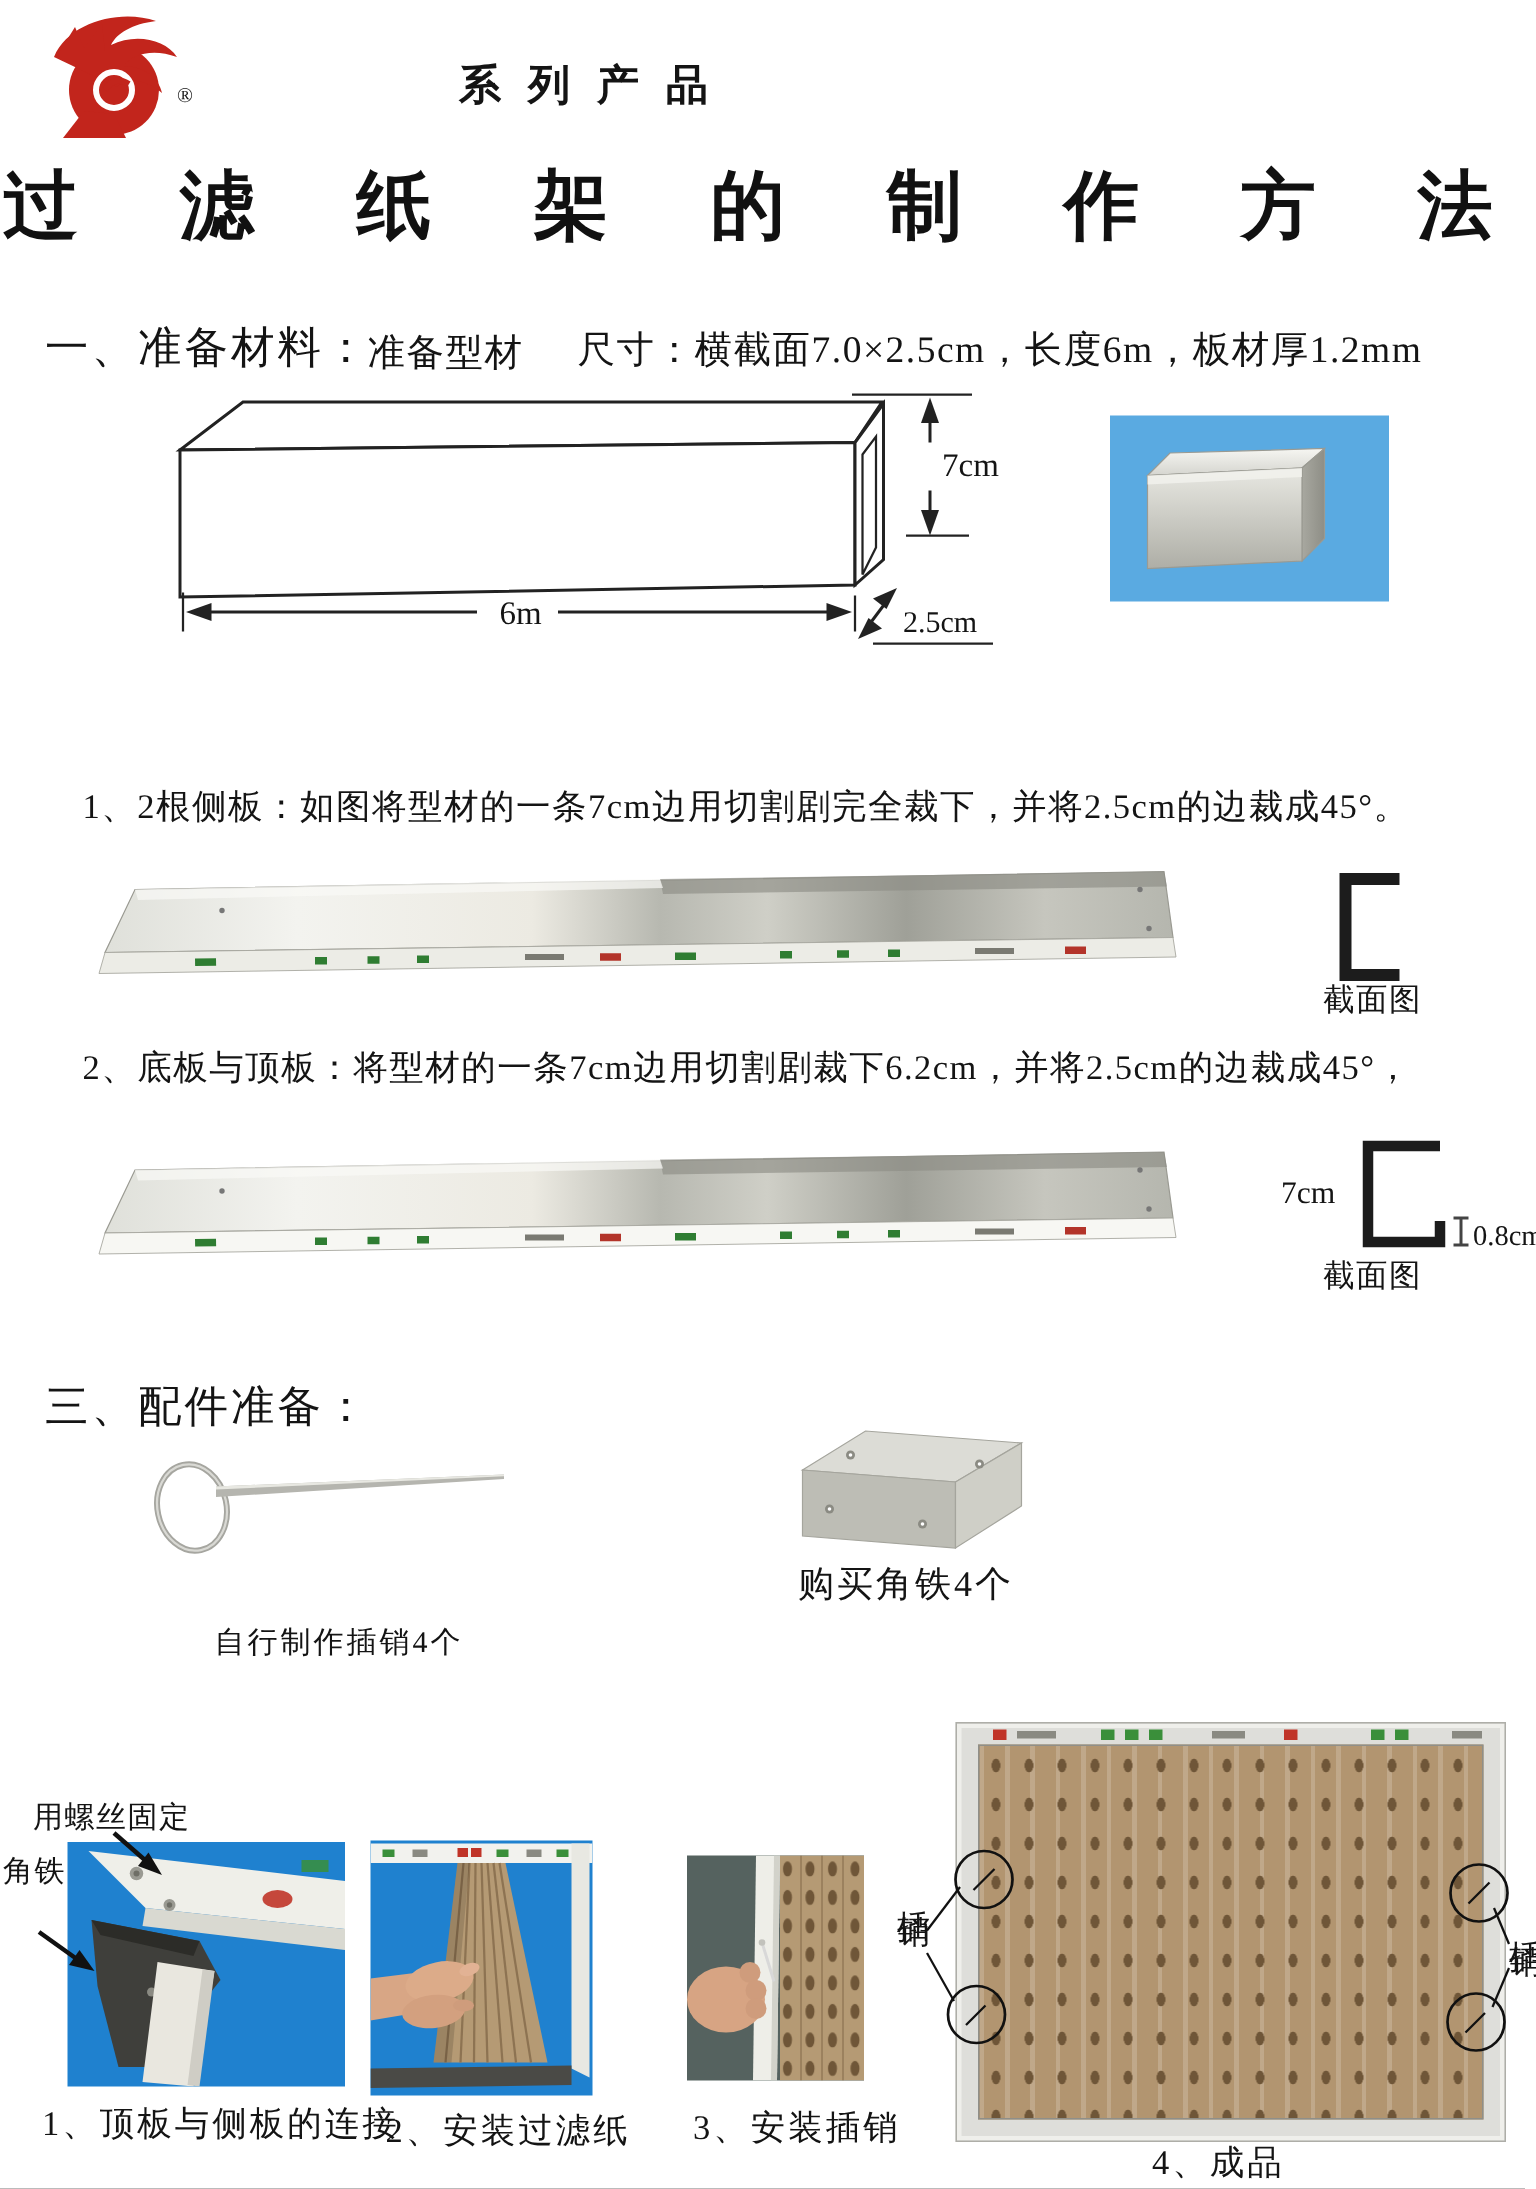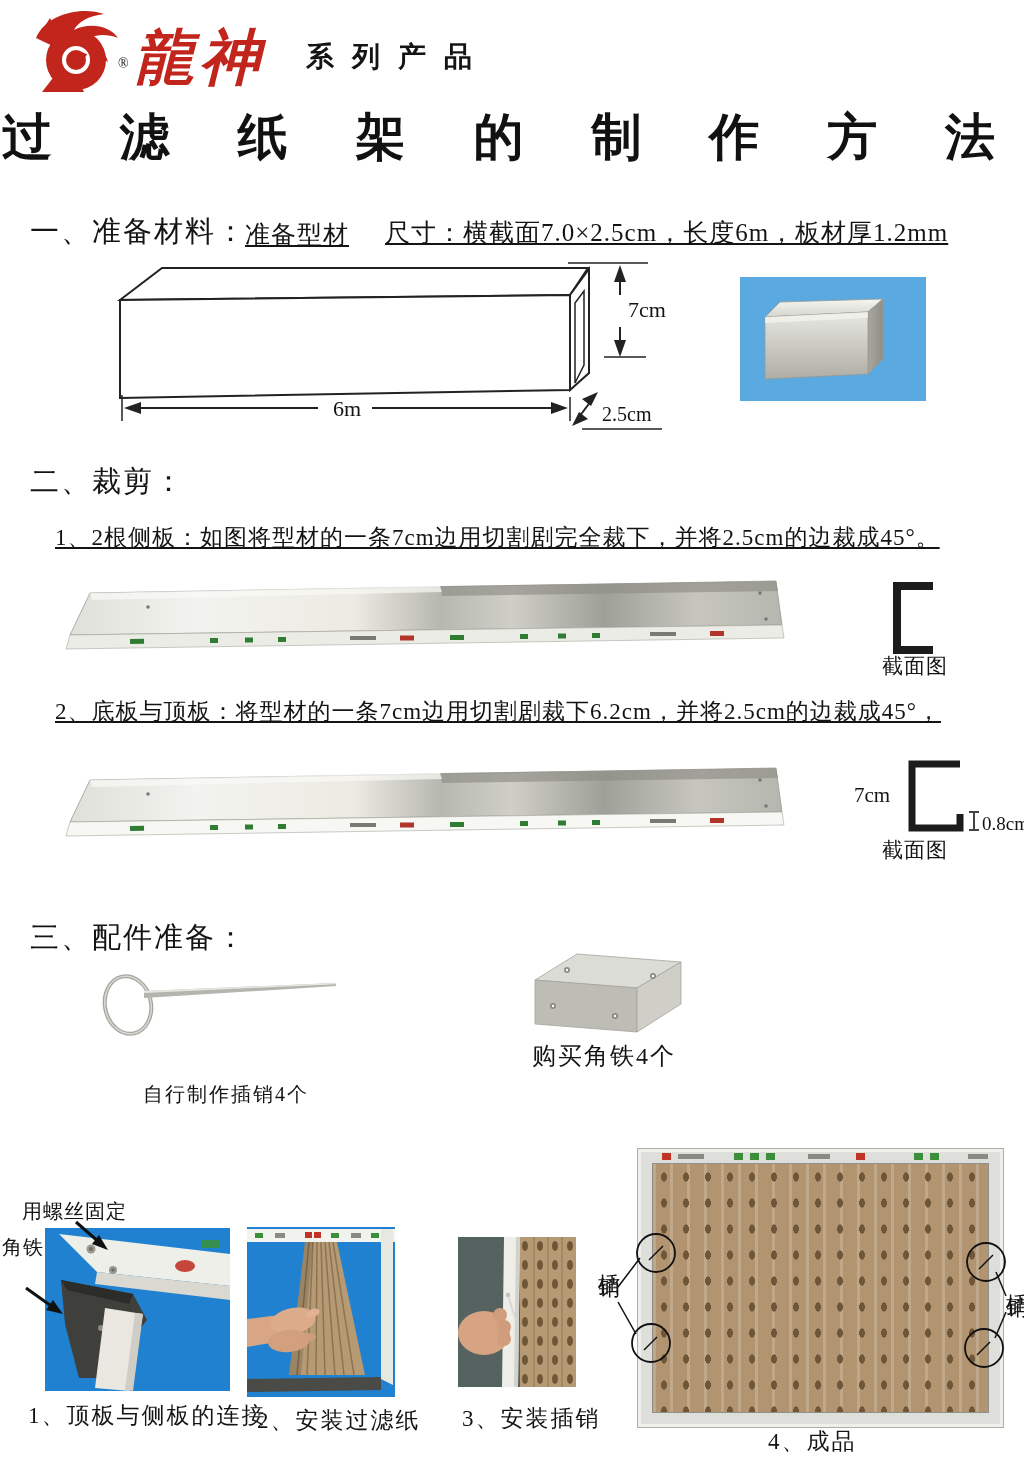--- a/index.html
+++ b/index.html
@@ -5,21 +5,21 @@
   html,body{margin:0;padding:0;background:#888;}
   .page{position:relative;width:1024px;height:1459px;background:#ffffff;overflow:hidden;
         font-family:"Liberation Serif",serif;color:#141414;}
   .abs{position:absolute;}
   .sans{font-family:"Liberation Sans",sans-serif;}
   .serif{font-family:"Liberation Serif",serif;}
   .brand-red{color:#c2251c;font-size:60px;font-weight:bold;font-style:italic;letter-spacing:6px;}
   .brand-black{font-size:28px;font-weight:bold;letter-spacing:18px;margin-left:44px;}
   .page-title{width:1024px;text-align:center;font-size:50px;font-weight:bold;letter-spacing:27px;color:#111;}
   .h1{font-size:29px;font-weight:normal;letter-spacing:2px;}
-  .body-txt{font-size:23px;letter-spacing:1px;text-decoration:underline;}
+  .body-txt{font-size:23px;letter-spacing:1px;}
   .cap{font-size:23px;letter-spacing:2px;}
   .small-lbl{font-size:20px;letter-spacing:1px;}
   .vert{writing-mode:vertical-rl;text-orientation:upright;font-size:22px;letter-spacing:4px;}
   .photo-blue-l{background:#5aaae1;}
   .photo-blue{background:#1f81cf;}
   svg text{font-family:"Liberation Serif",serif;fill:#141414;}
   .media{background-color:#b29570;
     background-image:
       radial-gradient(ellipse 5px 8px at 11px 13px, #6f5638 0%, #6f5638 55%, rgba(0,0,0,0) 60%),
       repeating-linear-gradient(90deg, rgba(255,255,255,.18) 0 3px, rgba(0,0,0,0) 3px 17px);
@@ -64,21 +64,20 @@
   <svg class="abs" style="left:26px;top:4px" width="108" height="96" viewBox="0 0 108 96">
     <circle cx="50" cy="56" r="30" fill="#c2251c"></circle>
     <path d="M16,88 L58,88 L50,72 L30,70 Z" fill="#c2251c"></path>
     <path d="M10,34 C20,10 55,2 78,10 C62,12 52,18 48,26 C64,18 84,22 92,34
              C76,28 62,32 56,40 C70,40 80,48 82,58 C70,48 58,48 52,54 Z" fill="#c2251c"></path>
     <path d="M14,30 L24,14 L30,28 L42,12 L44,30 Z" fill="#c2251c"></path>
     <circle cx="50" cy="56" r="12" fill="none" stroke="#ffffff" stroke-width="4"></circle>
     <path d="M44,56 q6,-10 16,-4" fill="none" stroke="#c2251c" stroke-width="4"></path>
     <text x="92" y="64" font-size="14" fill="#c2251c" style="font-style:normal">®</text>
   </svg>
-  <div class="abs brand-red serif" style="left:134px;top:18px">龍神</div>
   <div class="abs brand-black sans" style="left:262px;top:38px">系列产品</div>
 
   <div class="abs page-title sans" style="left:0;top:104px">过 滤 纸 架 的 制 作 方 法</div>
 
   <div class="abs h1" style="left:30px;top:212px">一、准备材料：</div>
   <div class="abs body-txt" style="left:245px;top:218px;font-size:25px">准备型材</div>
   <div class="abs body-txt" style="left:385px;top:216px;font-size:25px">尺寸：横截面7.0×2.5cm，长度6m，板材厚1.2mm</div>
 
   <svg class="abs" style="left:100px;top:255px" width="580" height="190" viewBox="0 0 580 190">
 
@@ -114,21 +113,20 @@
 
   <div class="abs photo-blue-l" style="left:740px;top:277px;width:186px;height:124px">
     <svg width="186" height="124" viewBox="0 0 186 124">
       <polygon points="25,40 40,25 143,22 128,35" fill="url(#metalTop)" stroke="#9a9a92" stroke-width="0.8"></polygon>
       <polygon points="128,35 143,22 143,82 128,97" fill="url(#metalSide)" stroke="#9a9a92" stroke-width="0.8"></polygon>
       <polygon points="25,40 128,35 128,97 25,102" fill="url(#metalFront)" stroke="#9a9a92" stroke-width="0.8"></polygon>
       <polygon points="25,40 128,35 128,41 25,46" fill="#f2f2ee" opacity="0.8"></polygon>
     </svg>
   </div>
 
-  <div class="abs h1" style="left:30px;top:462px">二、裁剪：</div>
   <div class="abs body-txt" style="left:55px;top:522px">1、2根侧板：如图将型材的一条7cm边用切割剧完全裁下，并将2.5cm的边裁成45°。</div>
 
   <svg class="abs" style="left:60px;top:575px" width="740" height="88" viewBox="0 0 740 88">
     <polygon points="30,18 716,6 722,50 10,60" fill="url(#stripGrad)" stroke="#9a9a92" stroke-width="0.8"></polygon>
     <polygon points="380,11 716,6 718,16 382,21" fill="#8d8d85" opacity="0.65"></polygon>
     <polygon points="30,18 380,11 382,17 32,25" fill="#fafaf7" opacity="0.7"></polygon>
     <polygon points="10,60 722,50 724,63 6,74" fill="#ecece6" stroke="#a8a8a0" stroke-width="0.6"></polygon>
     <g>
       <rect x="70" y="64" width="14" height="5" fill="#2f7d32" transform="rotate(-1 70 64)"></rect>
       <rect x="150" y="63" width="8" height="5" fill="#2f7d32"></rect>

